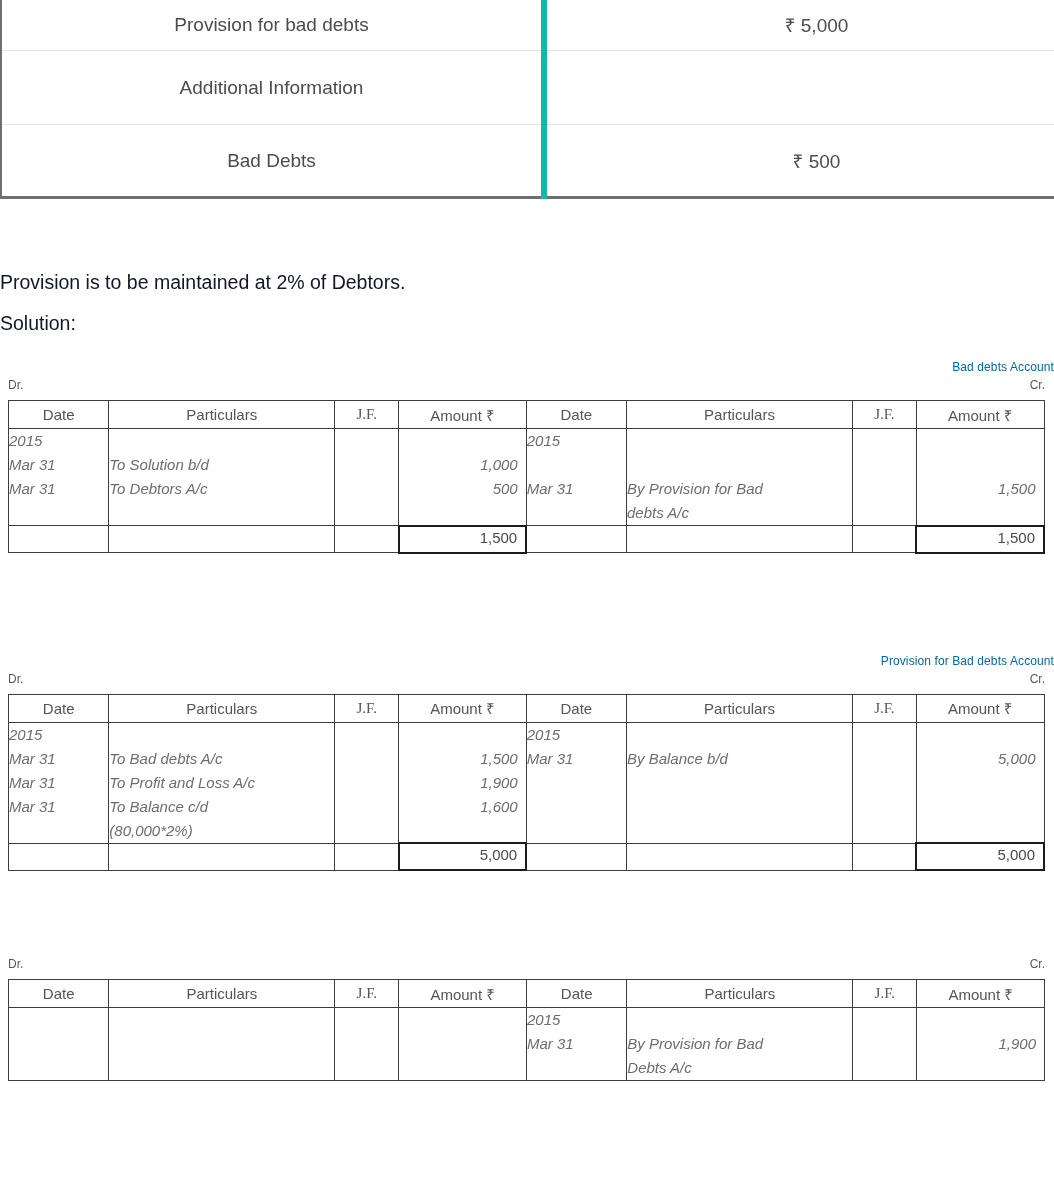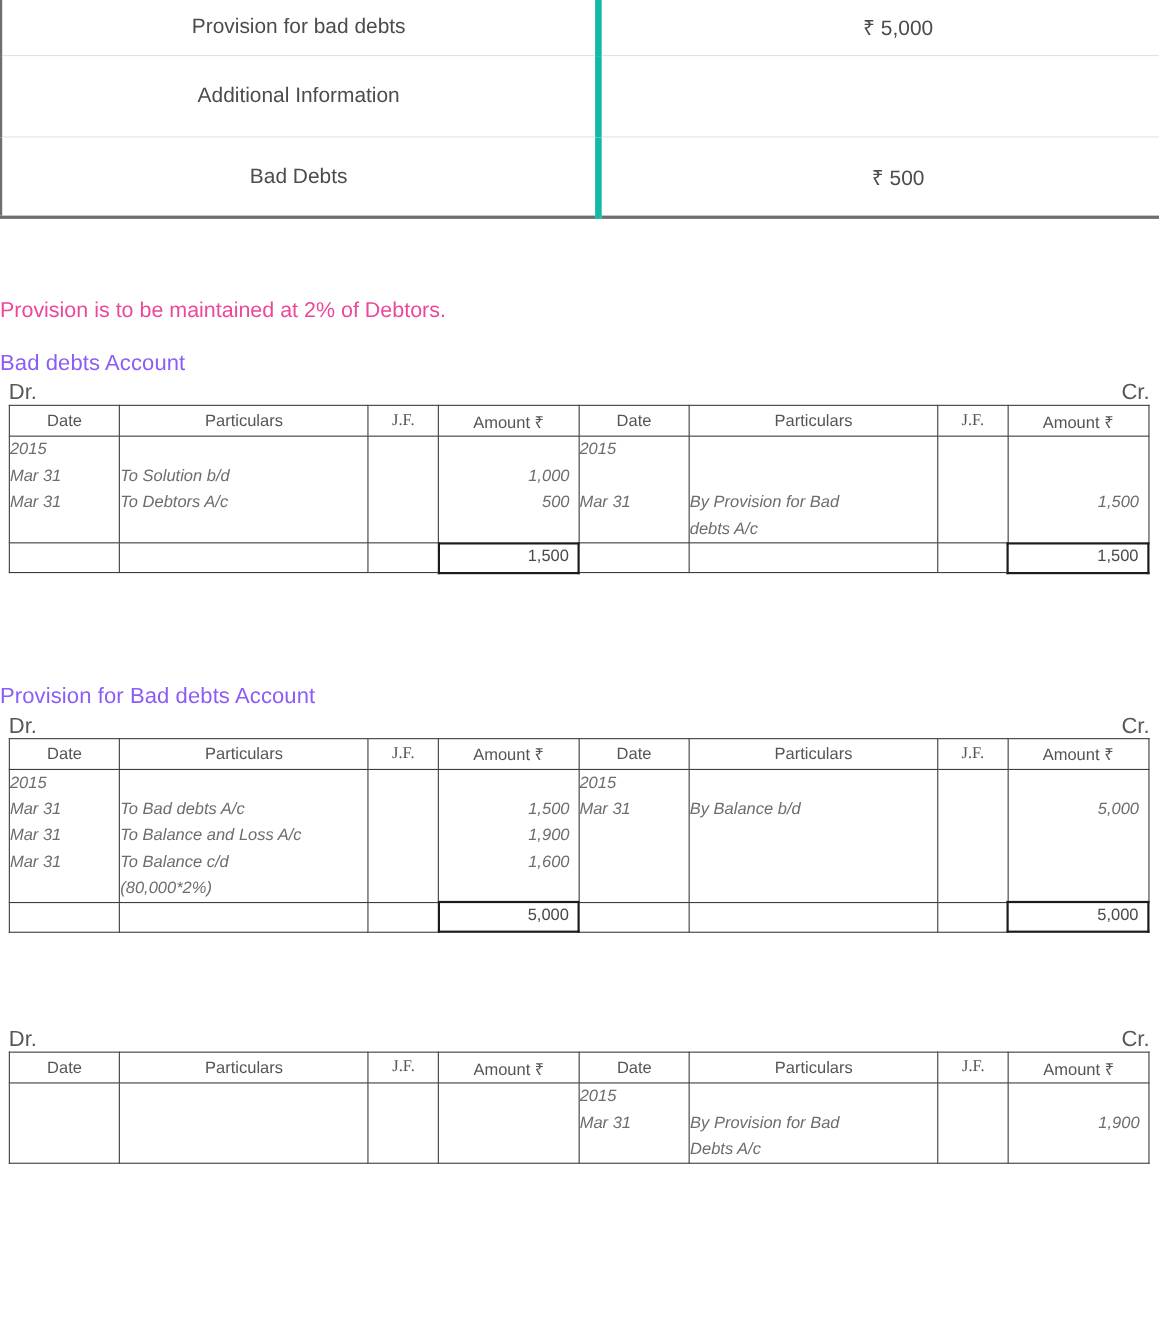--- a/index.html
+++ b/index.html
@@ -42,40 +42,40 @@
   .row-h3 td { height: 71px; }
 
   
   .statement {
     padding: 0;
     margin: 0;
   }
   .statement p {
     margin: 0;
     font-size: 19.5px;
-    color: #ec4899;
+    color: #0f172a;
     line-height: 41px;
     white-space: nowrap;
   }
   .spacer-after-info { height: 63px; }
   .spacer-after-text { height: 16px; }
 
   
   .ledger-block { position: relative; }
   .ledger-title {
-    text-align: left;
-    font-size: 20px;
-    color: #8b5cf6;
+    text-align: right;
+    font-size: 12px;
+    color: #0369a1;
     letter-spacing: 0.1px;
     padding-bottom: 4px;
   }
   .drcr {
     position: relative;
     height: 22px;
-    font-size: 20px;
+    font-size: 12px;
     color: #585858;
   }
   .drcr .dr { position: absolute; left: 8px; top: 0; }
   .drcr .cr { position: absolute; right: 9px; top: 0; }
 
   table.ledger {
     width: 1037px;
     margin-left: 8px;
     border-collapse: collapse;
     table-layout: fixed;
@@ -147,20 +147,21 @@
       <td class="col-left">Bad Debts</td>
       <td class="col-right">₹ 500</td>
     </tr>
   </tbody>
 </table>
 
 <div class="spacer-after-info"></div>
 
 <div class="statement">
   <p>Provision is to be maintained at 2% of Debtors.</p>
+  <p>Solution:</p>
 </div>
 
 <div class="spacer-after-text"></div>
 
 <div class="ledger-block">
   <div class="ledger-title">Bad debts Account</div>
   <div class="drcr">
     <span class="dr">Dr.</span>
     <span class="cr">Cr.</span>
   </div>
@@ -267,21 +268,21 @@
             <span>2015</span>
             <span>Mar 31</span>
             <span>Mar 31</span>
             <span>Mar 31</span>
           </span>
         </td>
         <td class="cell">
           <span class="stack">
             <span class="blank">&nbsp;</span>
             <span>To Bad debts A/c</span>
-            <span>To Balance and Loss A/c</span>
+            <span>To Profit and Loss A/c</span>
             <span>To Balance c/d</span>
             <span>(80,000*2%)</span>
           </span>
         </td>
         <td class="cell"></td>
         <td class="cell amt">
           <span class="stack">
             <span class="blank">&nbsp;</span>
             <span>1,500</span>
             <span>1,900</span>

